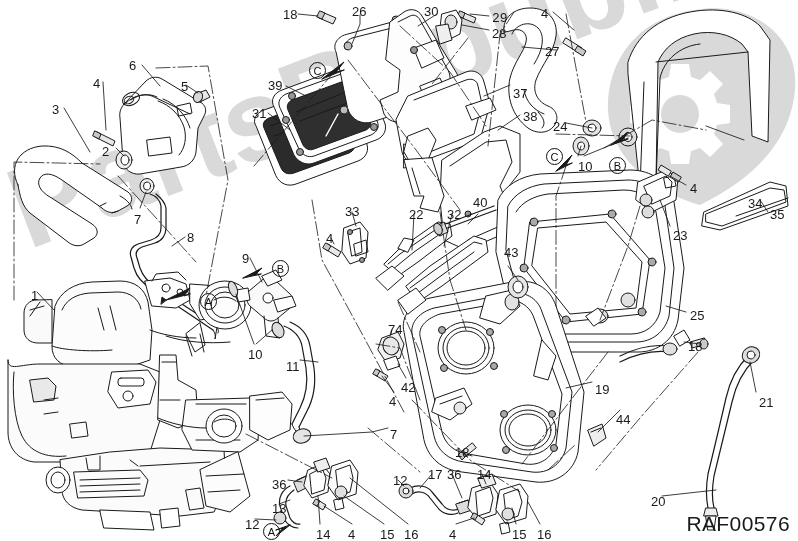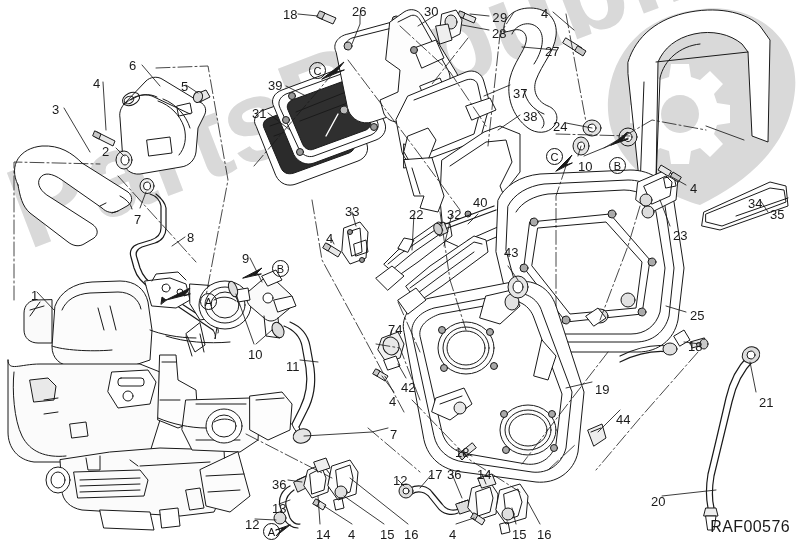--- a/index.html
+++ b/index.html
@@ -6,21 +6,21 @@
   html,body{margin:0;padding:0;background:#fff;}
   body{font-family:"Liberation Sans",sans-serif;}
   #stage{position:relative;width:798px;height:541px;background:#ffffff;overflow:hidden;}
   #stage svg.layer{position:absolute;left:0;top:0;width:798px;height:541px;}
   .callout{position:absolute;font-family:"Liberation Sans",sans-serif;font-size:13px;color:#1a1a1a;
            line-height:1;white-space:nowrap;user-select:none;}
   .refmark{position:absolute;font-family:"Liberation Sans",sans-serif;font-size:11px;color:#111;
            width:15px;height:15px;border:1.2px solid #111;border-radius:50%;
            display:flex;align-items:center;justify-content:center;background:transparent;}
   #partcode{position:absolute;right:8px;bottom:5px;font-family:"Liberation Sans",sans-serif;
-            font-size:16px;letter-spacing:.4px;color:#1a1a1a;}
+            font-size:21px;letter-spacing:.4px;color:#1a1a1a;}
   .wm{position:absolute;pointer-events:none;}
   #wm-text{left:-10px;top:150px;width:820px;height:400px;
            font-family:"Liberation Sans",sans-serif;font-weight:bold;font-size:116px;
            color:#d9d9d9;transform:rotate(-21deg);transform-origin:left top;white-space:nowrap;}
   #wm-logo{left:600px;top:5px;width:200px;height:210px;}
 </style>
 </head>
 <body>
 
 <div id="stage">

